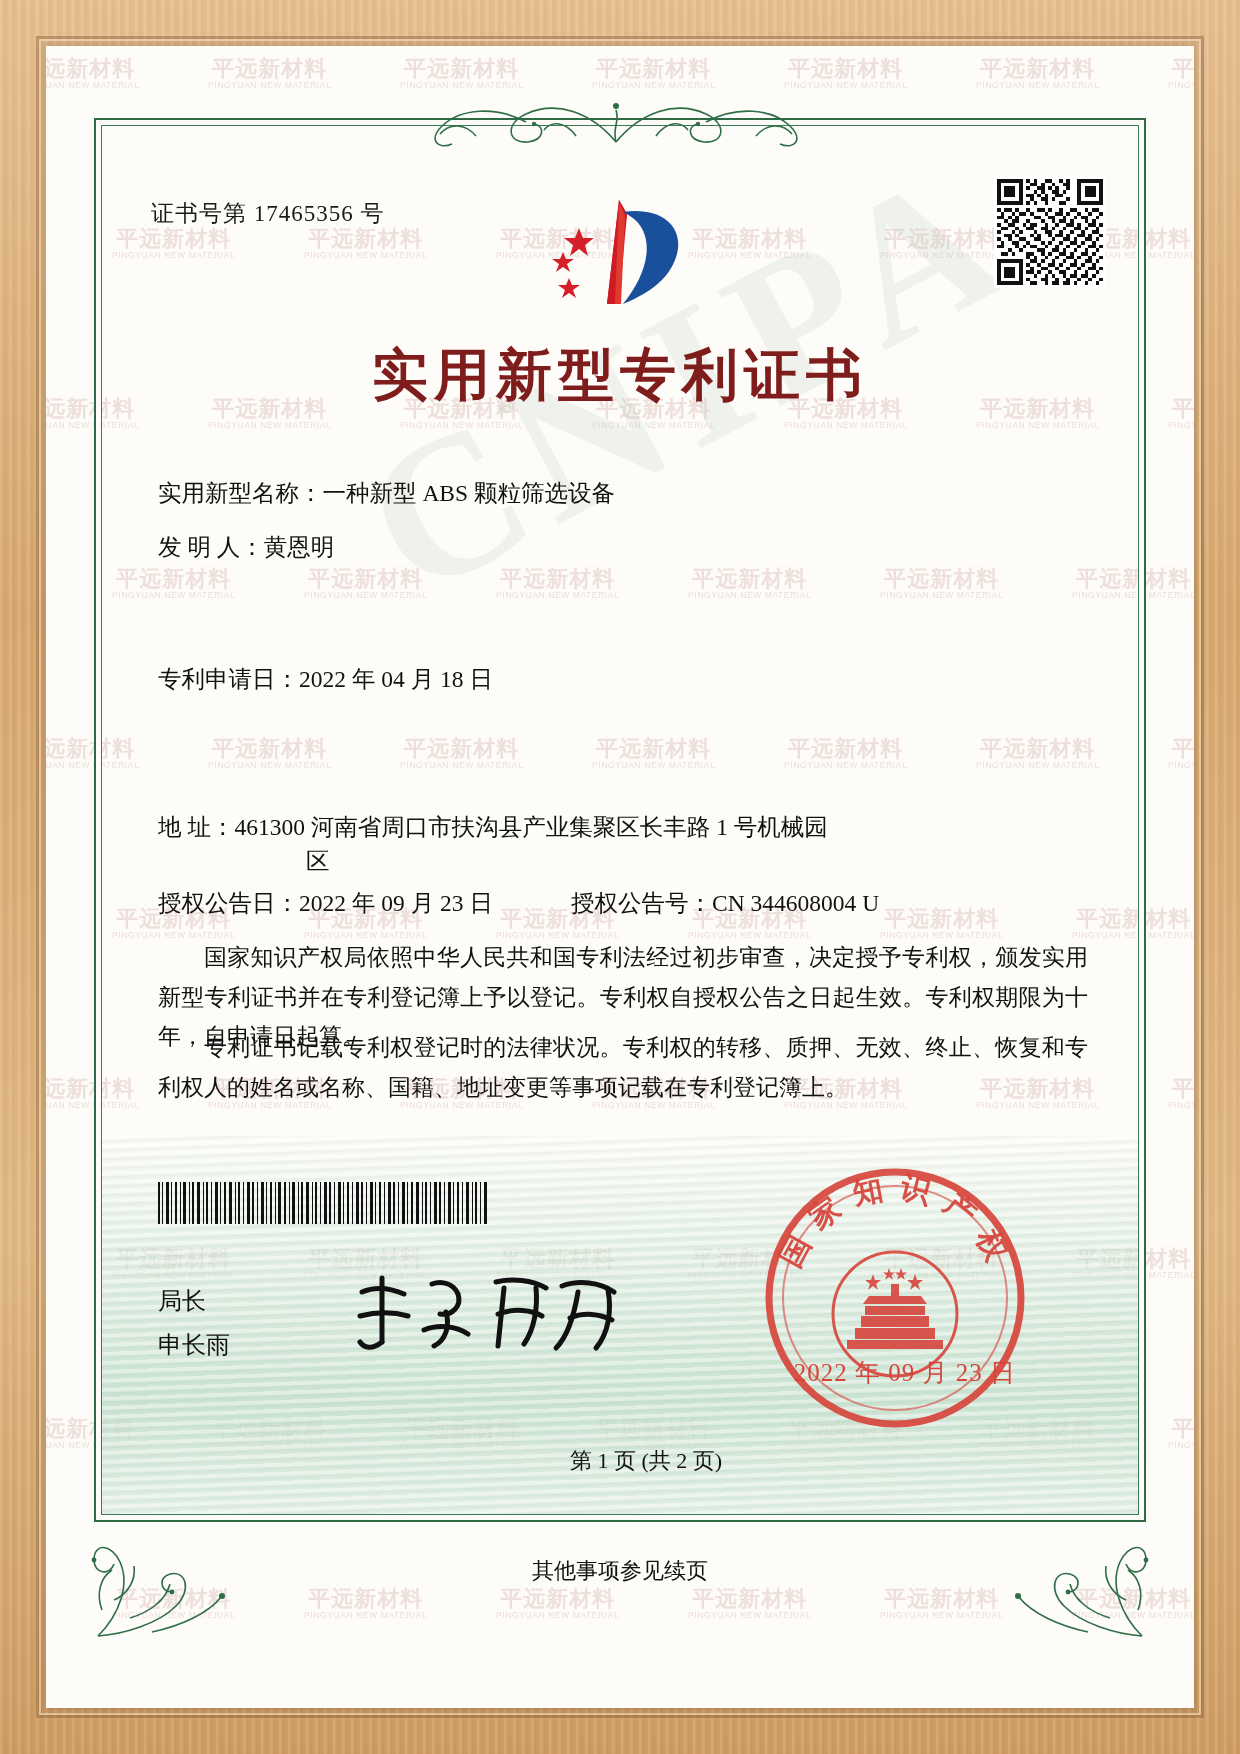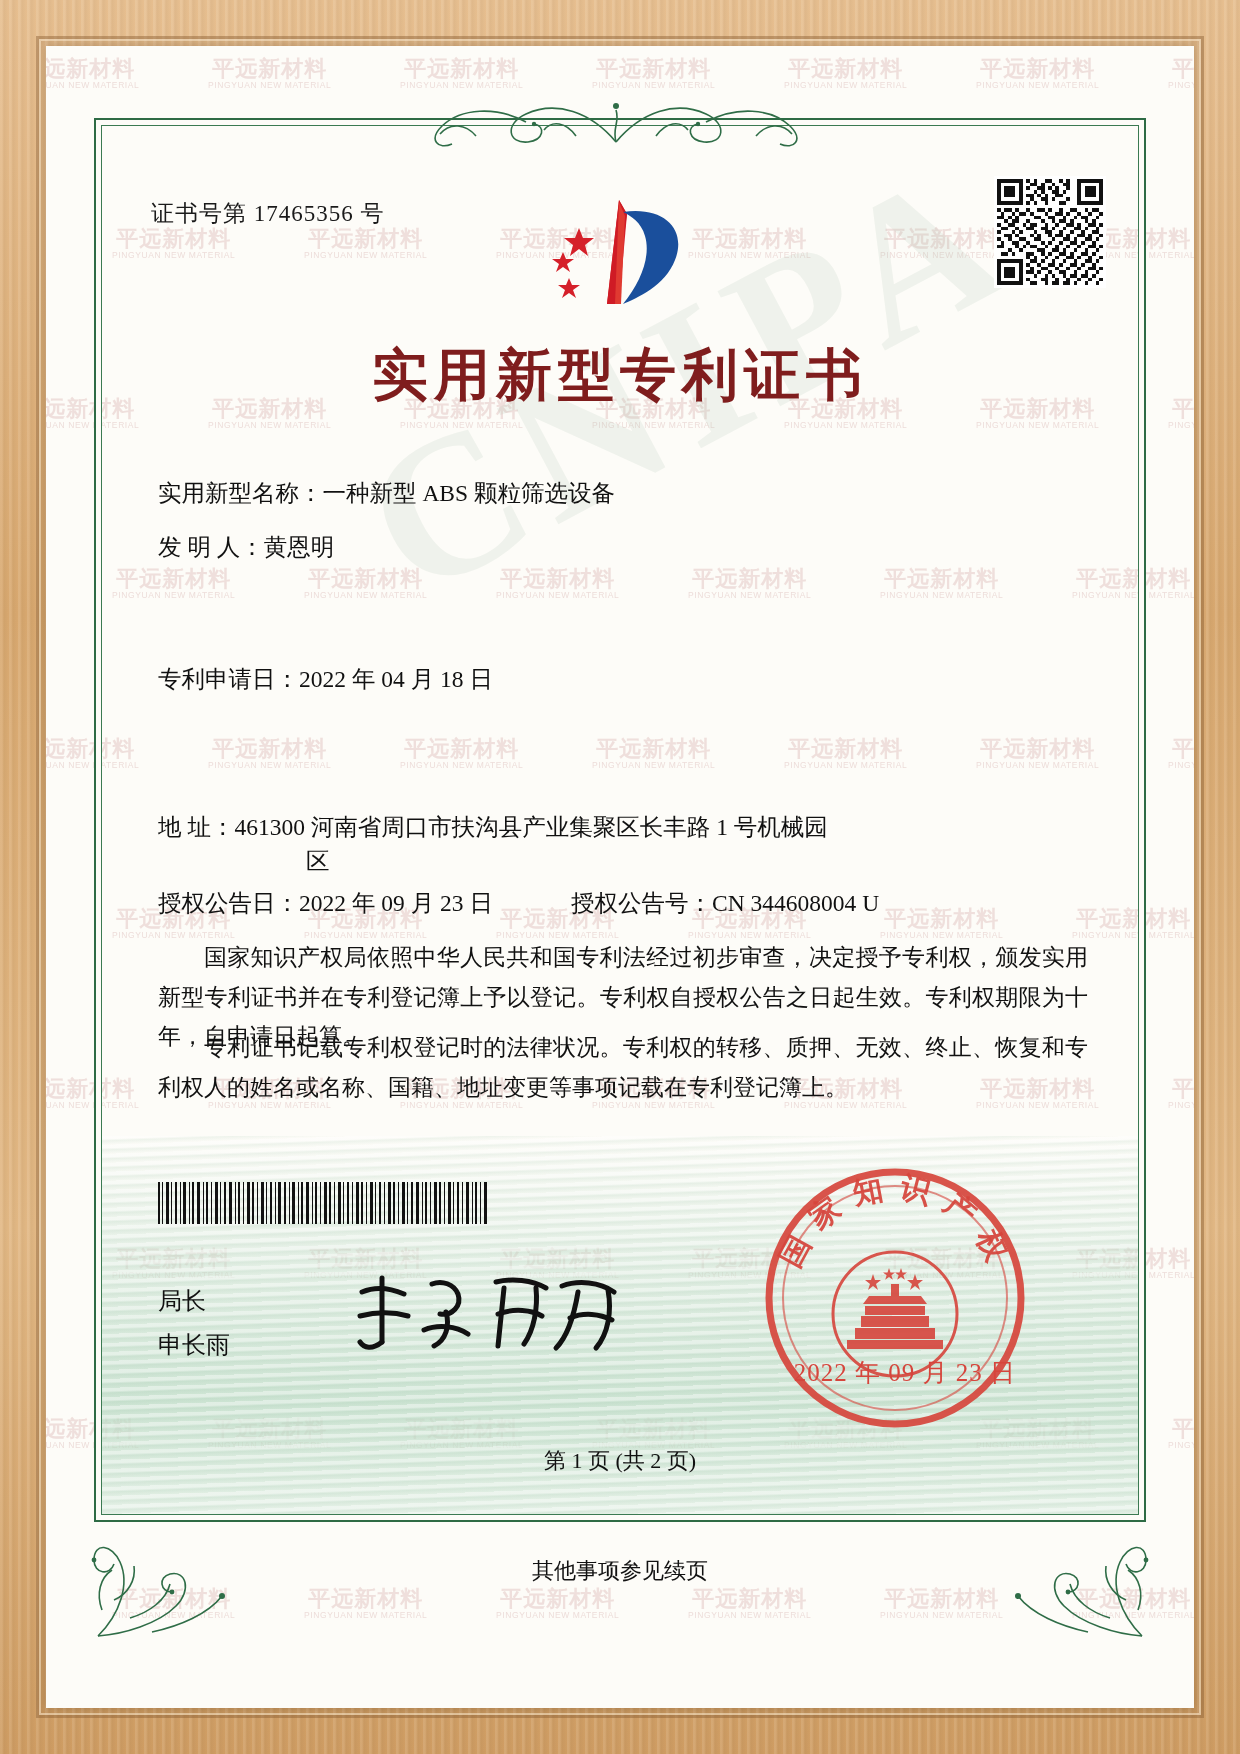--- a/index.html
+++ b/index.html
@@ -248,20 +248,21 @@
     width: 290px; height: 95px;
   }
 
   #pagenum {
     position: absolute;
     left: 0; top: 1400px;
     width: 100%;
     text-align: center;
     font-size: 22px;
     color: #111;
+    padding-left: 26px;
   }
   #footnote {
     position: absolute;
     left: 0; top: 1560px;
     width: 100%;
     text-align: center;
     font-size: 22px;
     color: #111;
   }
 </style>

